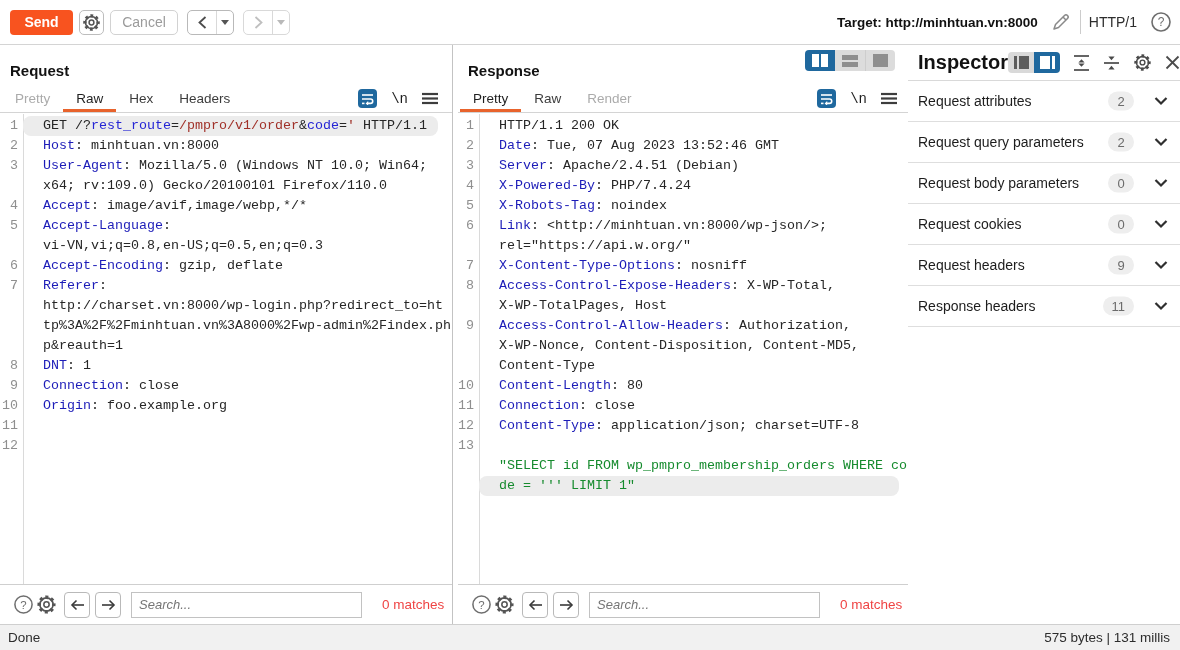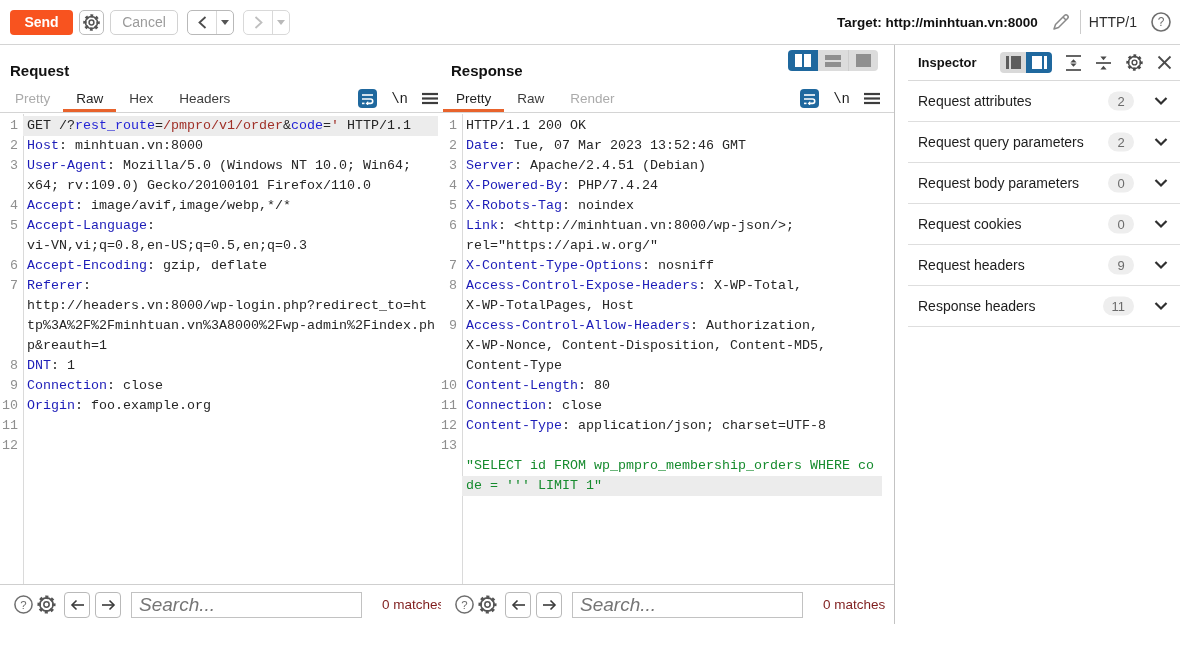--- a/index.html
+++ b/index.html
@@ -36,21 +36,21 @@
     align-items:center; justify-content:center; }
   .tb-divider { width:1px; height:24px; background:#cccccc; margin:0 8px 0 6px; }
   .http-ver { font-size:14px; color:#2d2d2d; margin-right:12px; }
   .help-btn { width:23px; height:23px; margin-right:8px; display:flex;
     align-items:center; justify-content:center; }
 
   
   .main { position:absolute; top:45px; bottom:26px; left:0; right:0; background:#fff; }
   .panel { position:absolute; top:0; bottom:0; background:#fff; }
   .panel.request  { left:0; width:453px; border-right:1px solid #c3c3c3; }
-  .panel.response { left:441px; width:454px; border-right:1px solid #c3c3c3;text-decoration:underline; }
+  .panel.response { left:458px; width:454px; border-right:1px solid #c3c3c3;text-decoration:underline; }
   .panel-title { position:absolute; top:17px; left:10px; font-size:15px;
     font-weight:bold; color:#121212; }
   .tabs { position:absolute; top:40px; left:0; right:0; height:28px;
     border-bottom:1px solid #d4d4d4; display:flex; align-items:stretch;
     padding-left:2px; }
   .tab { position:relative; font-size:13.5px; color:#3c3c3c; padding:0 13px;
     display:flex; align-items:center; }
   .tab.selected { color:#1f1f1f; }
   .tab.selected::after { content:""; position:absolute; left:0; right:0; bottom:0;
     height:3px; background:var(--accent-orange-tab); }
@@ -61,61 +61,61 @@
     background:var(--accent-blue); display:flex; align-items:center; justify-content:center; }
   .nl-icon { font-family:"Liberation Mono", monospace; font-size:14px; color:#1c1c1c; }
 
   
   .editor { position:absolute; top:69px; bottom:40px; left:0; right:0; overflow:hidden;
     font-family:"Liberation Mono","DejaVu Sans Mono",monospace; font-size:13.33px; }
   .gutter-line { position:absolute; top:0; bottom:0; width:1px; background:#dadada; }
   .code-rows { position:absolute; top:2px; left:0; }
   .code-line { display:flex; height:20px; line-height:20px; white-space:pre; }
   .code-num { flex:none; text-align:right; color:#8f8f8f; }
-  .code-text { flex:1; padding-left:4px; }
+  .code-text { flex:1; padding-left:20px;border-radius:8px; }
   .code-line.hl .hlspan { background:var(--hl-gray); }
   .seg.d  { color:#262626; }
   .seg.hn { color:var(--code-header-name);margin-top:33px; }
   .seg.pn { color:var(--code-param-name); }
   .seg.pv { color:var(--code-param-value); }
   .seg.str{ color:var(--code-string); }
 
   
   .panel-footer { position:absolute; left:0; right:0; bottom:0; height:40px;
     border-top:1px solid #cfcfcf; background:#fff; display:flex; align-items:center; }
   .foot-help { margin-left:13px; }
   .foot-gear { margin-left:2px; }
   .foot-btn { width:26px; height:26px; border:1px solid #b9b9b9; border-radius:4px;
     background:#fff; display:flex; align-items:center; justify-content:center; }
   .foot-btn.prev { margin-left:7px; }
   .foot-btn.next { margin-left:5px; }
   .foot-search { margin-left:10px; width:231px; height:26px; border:1px solid #c2c2c2;
-    background:#fff; font-style:italic; font-size:19px; color:#8f8f8f;
+    background:#fff; font-style:italic; font-size:13px; color:#8f8f8f;
     padding:0 7px; font-family:"Liberation Sans",sans-serif; border-radius:0; outline:none; }
-  .foot-matches { margin-left:20px; font-size:13.5px; color:#7f1d1d; }
+  .foot-matches { margin-left:20px; font-size:13.5px; color:#ef4444; }
 
   
   .view-seg { position:absolute; top:5px; right:16px; height:21px; display:flex;
     border-radius:4px; overflow:hidden; }
   .view-seg .segm { width:30px; display:flex; align-items:center; justify-content:center;
     background:#dcdcdc; }
   .view-seg .segm.sel { background:var(--accent-blue); }
   .view-seg .segm + .segm { border-left:1px solid #cdcdcd; }
   .view-seg .segm.sel + .segm, .view-seg .segm:first-child { border-left:none; }
   .ic-cols { display:flex; gap:2px; }
   .ic-cols i { display:block; width:7px; height:13px; background:#fff; }
   .ic-rows { display:flex; flex-direction:column; gap:2px; }
   .ic-rows i { display:block; width:16px; height:5px; background:#8f8f8f; }
   .ic-single { width:15px; height:13px; background:#8f8f8f; }
 
   
   .inspector { position:absolute; left:908px; top:0; bottom:0; width:272px; background:#fff; }
   .insp-header { position:absolute; top:0; left:0; right:0; height:36px;
     border-bottom:1px solid #d9d9d9; display:flex; align-items:center; }
-  .insp-title { margin-left:10px; font-size:13px; font-weight:bold; color:#121212; }
+  .insp-title { margin-left:10px; font-size:20px; font-weight:bold; color:#121212; }
   .insp-icons { margin-left:auto; display:flex; align-items:center; gap:13px;
     padding-right:8px; }
   .insp-seg { height:21px; display:flex; border-radius:4px; overflow:hidden; }
   .insp-seg .segm { width:26px; display:flex; align-items:center; justify-content:center;
     background:#d9d9d9; }
   .insp-seg .segm.sel { background:var(--accent-blue); }
   .ic-dockL { display:flex; gap:2px; align-items:center; }
   .ic-dockL i.bar { width:3px; height:13px; background:#5c5c5c; display:block; }
   .ic-dockL i.sq  { width:10px; height:13px; background:#5c5c5c; display:block; }
   .ic-dockR { display:flex; gap:2px; align-items:center; }
@@ -227,21 +227,21 @@
         <div class="code-rows" id="req-rows" style="right:14px">
             <div class="code-line hl"><span class="code-num" style="width: 23px; padding-right: 5px;">1</span><span class="code-text hlspan"><span class="seg d">GET /?</span><span class="seg pn">rest_route</span><span class="seg d">=</span><span class="seg pv">/pmpro/v1/order</span><span class="seg d">&amp;</span><span class="seg pn">code</span><span class="seg d">=</span><span class="seg pv">'</span><span class="seg d"> HTTP/1.1</span></span></div>
             <div class="code-line"><span class="code-num" style="width: 23px; padding-right: 5px;">2</span><span class="code-text hlspan"><span class="seg hn">Host</span><span class="seg d">: minhtuan.vn:8000</span></span></div>
             <div class="code-line"><span class="code-num" style="width: 23px; padding-right: 5px;">3</span><span class="code-text hlspan"><span class="seg hn">User-Agent</span><span class="seg d">: Mozilla/5.0 (Windows NT 10.0; Win64;</span></span></div>
             <div class="code-line"><span class="code-num" style="width: 23px; padding-right: 5px;"></span><span class="code-text hlspan"><span class="seg d">x64; rv:109.0) Gecko/20100101 Firefox/110.0</span></span></div>
             <div class="code-line"><span class="code-num" style="width: 23px; padding-right: 5px;">4</span><span class="code-text hlspan"><span class="seg hn">Accept</span><span class="seg d">: image/avif,image/webp,*/*</span></span></div>
             <div class="code-line"><span class="code-num" style="width: 23px; padding-right: 5px;">5</span><span class="code-text hlspan"><span class="seg hn">Accept-Language</span><span class="seg d">:</span></span></div>
             <div class="code-line"><span class="code-num" style="width: 23px; padding-right: 5px;"></span><span class="code-text hlspan"><span class="seg d">vi-VN,vi;q=0.8,en-US;q=0.5,en;q=0.3</span></span></div>
             <div class="code-line"><span class="code-num" style="width: 23px; padding-right: 5px;">6</span><span class="code-text hlspan"><span class="seg hn">Accept-Encoding</span><span class="seg d">: gzip, deflate</span></span></div>
             <div class="code-line"><span class="code-num" style="width: 23px; padding-right: 5px;">7</span><span class="code-text hlspan"><span class="seg hn">Referer</span><span class="seg d">:</span></span></div>
-            <div class="code-line"><span class="code-num" style="width: 23px; padding-right: 5px;"></span><span class="code-text hlspan"><span class="seg d">http://headers.vn:8000/wp-login.php?redirect_to=ht</span></span></div>
+            <div class="code-line"><span class="code-num" style="width: 23px; padding-right: 5px;"></span><span class="code-text hlspan"><span class="seg d">http://charset.vn:8000/wp-login.php?redirect_to=ht</span></span></div>
             <div class="code-line"><span class="code-num" style="width: 23px; padding-right: 5px;"></span><span class="code-text hlspan"><span class="seg d">tp%3A%2F%2Fminhtuan.vn%3A8000%2Fwp-admin%2Findex.ph</span></span></div>
             <div class="code-line"><span class="code-num" style="width: 23px; padding-right: 5px;"></span><span class="code-text hlspan"><span class="seg d">p&amp;reauth=1</span></span></div>
             <div class="code-line"><span class="code-num" style="width: 23px; padding-right: 5px;">8</span><span class="code-text hlspan"><span class="seg hn">DNT</span><span class="seg d">: 1</span></span></div>
             <div class="code-line"><span class="code-num" style="width: 23px; padding-right: 5px;">9</span><span class="code-text hlspan"><span class="seg hn">Connection</span><span class="seg d">: close</span></span></div>
             <div class="code-line"><span class="code-num" style="width: 23px; padding-right: 5px;">10</span><span class="code-text hlspan"><span class="seg hn">Origin</span><span class="seg d">: foo.example.org</span></span></div>
             <div class="code-line"><span class="code-num" style="width: 23px; padding-right: 5px;">11</span><span class="code-text hlspan"></span></div>
             <div class="code-line"><span class="code-num" style="width: 23px; padding-right: 5px;">12</span><span class="code-text hlspan"></span></div>
           </div>
       </div>
       <div class="panel-footer">
@@ -314,21 +314,21 @@
               <line x1="0" y1="6.5" x2="16" y2="6.5" stroke="#3d3d3d" stroke-width="2.2"></line>
               <line x1="0" y1="11" x2="16" y2="11" stroke="#3d3d3d" stroke-width="2.2"></line>
             </svg>
           </span>
         </div>
       </div>
       <div class="editor" id="resp-editor">
         <div class="gutter-line" style="left:21px"></div>
         <div class="code-rows" id="resp-rows" style="right:12px">
             <div class="code-line"><span class="code-num" style="width: 21px; padding-right: 5px;">1</span><span class="code-text hlspan"><span class="seg d">HTTP/1.1 200 OK</span></span></div>
-            <div class="code-line"><span class="code-num" style="width: 21px; padding-right: 5px;">2</span><span class="code-text hlspan"><span class="seg hn">Date</span><span class="seg d">: Tue, 07 Mar 2023 13:52:46 GMT</span></span></div>
+            <div class="code-line"><span class="code-num" style="width: 21px; padding-right: 5px;">2</span><span class="code-text hlspan"><span class="seg hn">Date</span><span class="seg d">: Tue, 07 Aug 2023 13:52:46 GMT</span></span></div>
             <div class="code-line"><span class="code-num" style="width: 21px; padding-right: 5px;">3</span><span class="code-text hlspan"><span class="seg hn">Server</span><span class="seg d">: Apache/2.4.51 (Debian)</span></span></div>
             <div class="code-line"><span class="code-num" style="width: 21px; padding-right: 5px;">4</span><span class="code-text hlspan"><span class="seg hn">X-Powered-By</span><span class="seg d">: PHP/7.4.24</span></span></div>
             <div class="code-line"><span class="code-num" style="width: 21px; padding-right: 5px;">5</span><span class="code-text hlspan"><span class="seg hn">X-Robots-Tag</span><span class="seg d">: noindex</span></span></div>
             <div class="code-line"><span class="code-num" style="width: 21px; padding-right: 5px;">6</span><span class="code-text hlspan"><span class="seg hn">Link</span><span class="seg d">: &lt;http://minhtuan.vn:8000/wp-json/&gt;;</span></span></div>
             <div class="code-line"><span class="code-num" style="width: 21px; padding-right: 5px;"></span><span class="code-text hlspan"><span class="seg d">rel="https://api.w.org/"</span></span></div>
             <div class="code-line"><span class="code-num" style="width: 21px; padding-right: 5px;">7</span><span class="code-text hlspan"><span class="seg hn">X-Content-Type-Options</span><span class="seg d">: nosniff</span></span></div>
             <div class="code-line"><span class="code-num" style="width: 21px; padding-right: 5px;">8</span><span class="code-text hlspan"><span class="seg hn">Access-Control-Expose-Headers</span><span class="seg d">: X-WP-Total,</span></span></div>
             <div class="code-line"><span class="code-num" style="width: 21px; padding-right: 5px;"></span><span class="code-text hlspan"><span class="seg d">X-WP-TotalPages, Host</span></span></div>
             <div class="code-line"><span class="code-num" style="width: 21px; padding-right: 5px;">9</span><span class="code-text hlspan"><span class="seg hn">Access-Control-Allow-Headers</span><span class="seg d">: Authorization,</span></span></div>
             <div class="code-line"><span class="code-num" style="width: 21px; padding-right: 5px;"></span><span class="code-text hlspan"><span class="seg d">X-WP-Nonce, Content-Disposition, Content-MD5,</span></span></div>
@@ -472,13 +472,17 @@
             <span class="insp-chevron">
               <svg width="14" height="9" viewBox="0 0 14 9">
                 <polyline points="1.5,1.5 7,7 12.5,1.5" fill="none" stroke="#2f2f2f" stroke-width="2.2"></polyline>
               </svg>
             </span>
           </div>
         </div>
     </div>
   </div>
 
+  <div class="statusbar">
+    <span class="status-left">Done</span>
+    <span class="status-right">575 bytes | 131 millis</span>
+  </div>
 </div>
 
 </body></html>

